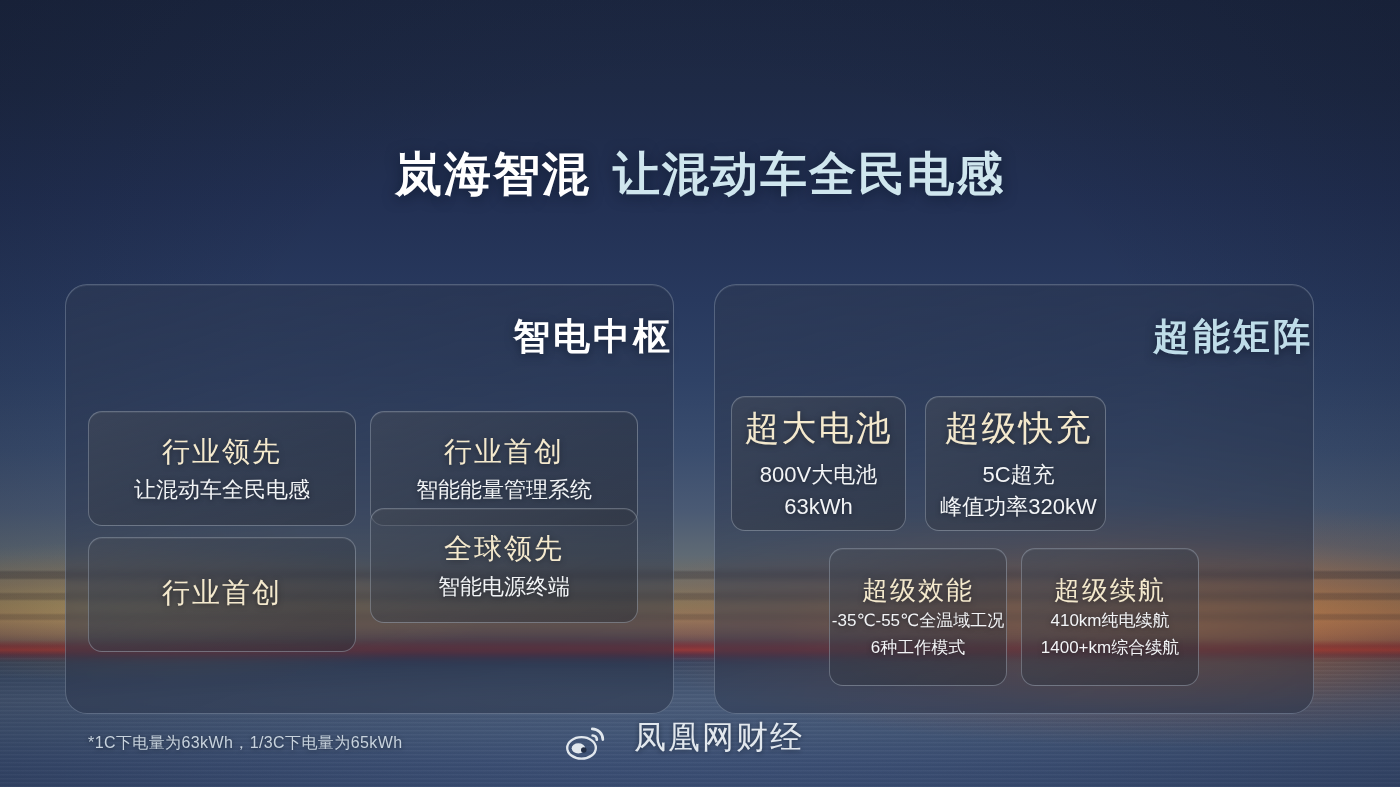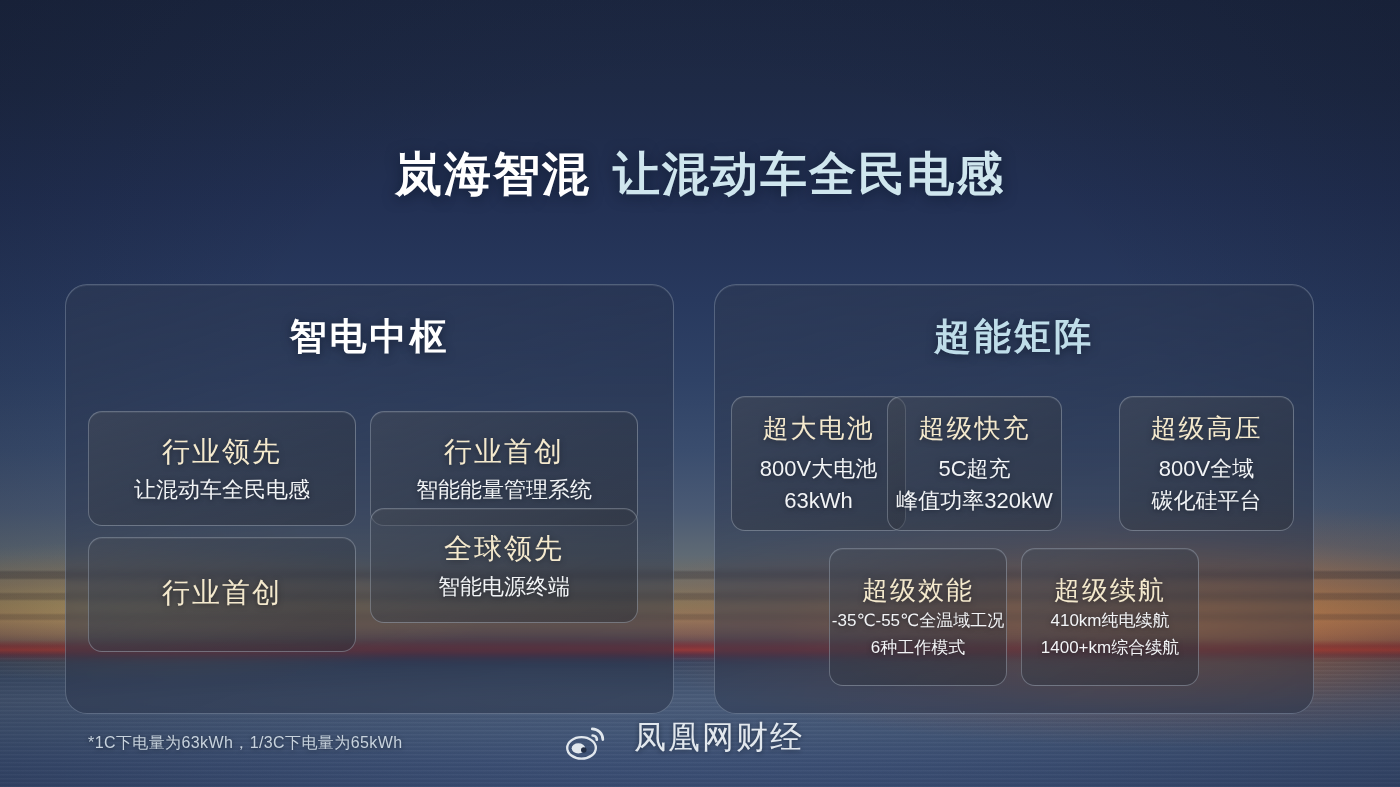--- a/index.html
+++ b/index.html
@@ -102,21 +102,21 @@
     border:1px solid rgba(190,205,225,.30);
     background:linear-gradient(160deg, rgba(46,58,84,.60) 0%, rgba(40,50,74,.46) 45%, rgba(34,42,62,.44) 100%);
     backdrop-filter:blur(3px);
     box-shadow:inset 0 1px 0 rgba(255,255,255,.08);
   }
   #panel-left{left:65px; top:284px; width:607px; height:428px;}
   #panel-right{left:714px; top:284px; width:598px; height:428px;}
 
   .panel-title{
     position:absolute; left:0; width:100%; top:27px;
-    text-align:center; font-size:37px; font-weight:bold; letter-spacing:3px;
+    text-align:right; font-size:37px; font-weight:bold; letter-spacing:3px;
     text-shadow:0 2px 10px rgba(5,12,26,.5);
   }
   #panel-left .panel-title{color:#ffffff;}
   #panel-right .panel-title{color:#bfdde9;}
 
   
   .card{
     position:absolute; border-radius:14px;
     border:1px solid rgba(198,210,226,.34);
     background:linear-gradient(155deg, rgba(70,76,88,.50) 0%, rgba(52,58,70,.44) 50%, rgba(42,46,56,.46) 100%);
@@ -138,24 +138,24 @@
   .card-l{width:266px; height:113px;}
   .card-l .card-title{font-size:28px; margin-bottom:4px;}
   .card-l .card-line{font-size:22px;}
   #card-l0{left:88px;  top:411px;}
   #card-l1{left:370px; top:411px;}
   #card-l2{left:88px;  top:537px;}
   #card-l3{left:370px; top:508px;}
 
   
   .card-r{width:173px; height:133px;}
-  .card-r .card-title{font-size:26px; margin-bottom:7px;}
+  .card-r .card-title{font-size:35px; margin-bottom:7px;}
   .card-r .card-line{font-size:22px; line-height:1.42;}
   #card-r0{left:731px;  top:396px;}
-  #card-r1{left:887px;  top:396px;}
+  #card-r1{left:925px;  top:396px;padding-left:6px;}
   #card-r2{left:1119px; top:396px;}
 
   
   .card-rb{width:176px; height:136px;}
   .card-rb .card-title{font-size:26px; }
   .card-rb .card-line{font-size:17px; line-height:1.55;}
   #card-r3{left:829px;  top:548px;}
   #card-r4{left:1021px; top:548px;}
 
   
@@ -216,25 +216,20 @@
   </div>
   <div class="card card-r" id="card-r0">
     <div class="card-title">超大电池</div>
     <div class="card-line">800V大电池</div>
     <div class="card-line">63kWh</div>
   </div>
   <div class="card card-r" id="card-r1">
     <div class="card-title">超级快充</div>
     <div class="card-line">5C超充</div>
     <div class="card-line">峰值功率320kW</div>
-  </div>
-  <div class="card card-r" id="card-r2">
-    <div class="card-title">超级高压</div>
-    <div class="card-line">800V全域</div>
-    <div class="card-line">碳化硅平台</div>
   </div>
   <div class="card card-rb" id="card-r3">
     <div class="card-title">超级效能</div>
     <div class="card-line">-35℃-55℃全温域工况</div>
     <div class="card-line">6种工作模式</div>
   </div>
   <div class="card card-rb" id="card-r4">
     <div class="card-title">超级续航</div>
     <div class="card-line">410km纯电续航</div>
     <div class="card-line">1400+km综合续航</div>

